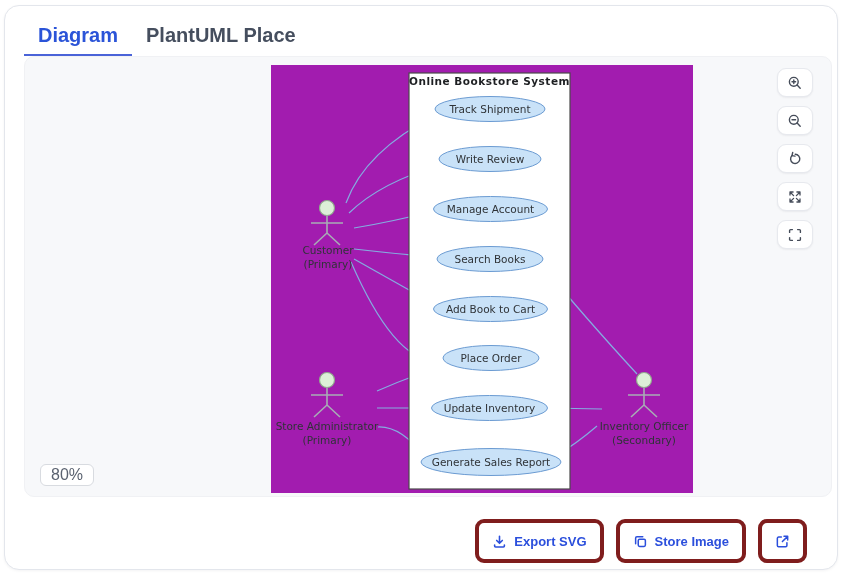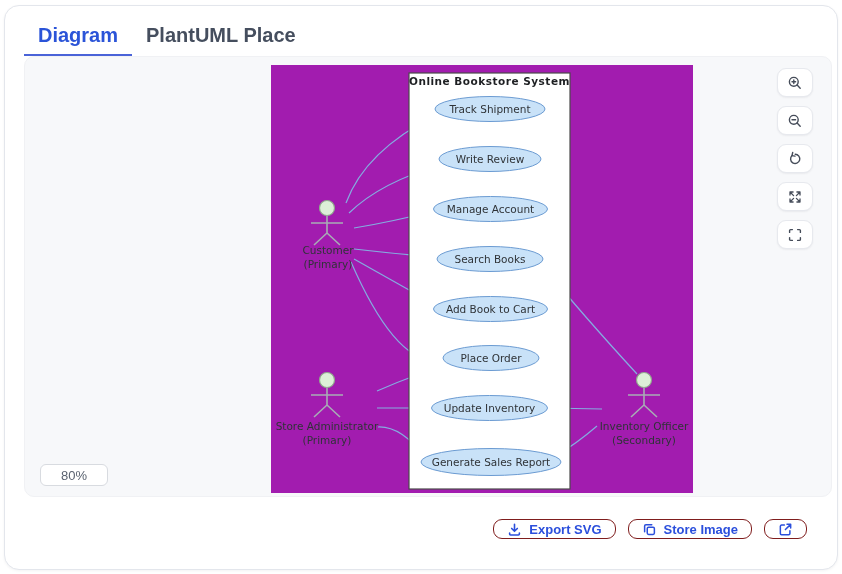--- a/index.html
+++ b/index.html
@@ -15,25 +15,25 @@
   .panel{position:absolute;left:19px;top:50px;width:808px;height:441px;background:#f7f8fa;
     border:1px solid #f0f1f4;border-radius:10px;box-sizing:border-box;}
   .surface{position:absolute;left:198px;top:8px;width:422px;height:428px;background:#a21caf;margin-left:48px;}
   
   .zoom-controls{position:absolute;top:11px;right:18px;display:flex;flex-direction:column;gap:9px;}
   .zbtn{width:36px;height:29px;background:#fff;border:1px solid #e7e9ee;border-radius:9px;
     display:flex;align-items:center;justify-content:center;color:#454c59;cursor:pointer;
     box-shadow:0 1px 2px rgba(16,24,40,.06);padding:0;}
   .zbtn svg{display:block;}
   .zoom-badge{position:absolute;left:15px;bottom:10px;min-width:36px;height:22px;background:#fff;
-    border:1px solid #d8dbe0;border-radius:6px;color:#5a6270;font-size:13px;display:flex;
-    align-items:center;justify-content:center;box-sizing:border-box;padding:0 20px;}
+    border:1px solid #d8dbe0;border-radius:6px;color:#5a6270;font-size:16px;display:flex;
+    align-items:center;justify-content:center;box-sizing:border-box;padding:0 10px;}
   
   .actions{position:absolute;right:30px;top:513px;display:flex;gap:12px;}
-  .abtn{height:20px;padding:0 13px;border:1px solid #7f1d1d;border-radius:9px;background:#fff;
+  .abtn{height:44px;padding:0 13px;border:4px solid #7f1d1d;border-radius:9px;background:#fff;
     color:#2b4fdc;font-size:13px;font-weight:700;display:flex;align-items:center;gap:7px;
     cursor:pointer;font-family:"Liberation Sans",sans-serif;}
   .abtn svg{display:block;}
   
   .dsvg text{font-family:"DejaVu Sans",sans-serif;font-size:10.5px;fill:#2f3337;}
   .dsvg .sys-title{font-weight:bold;letter-spacing:.5px;fill:#1d1f22;}
   .dsvg .edge{fill:none;stroke:#85ade0;stroke-width:1.2;}
   .dsvg .uc{fill:#c9e2f8;stroke:#6b9bd2;stroke-width:1;}
   .dsvg .limb{stroke:#a8adb5;stroke-width:1.6;fill:none;}
   .dsvg .head{fill:#ddefd8;stroke:#8faa8c;stroke-width:1.2;}

